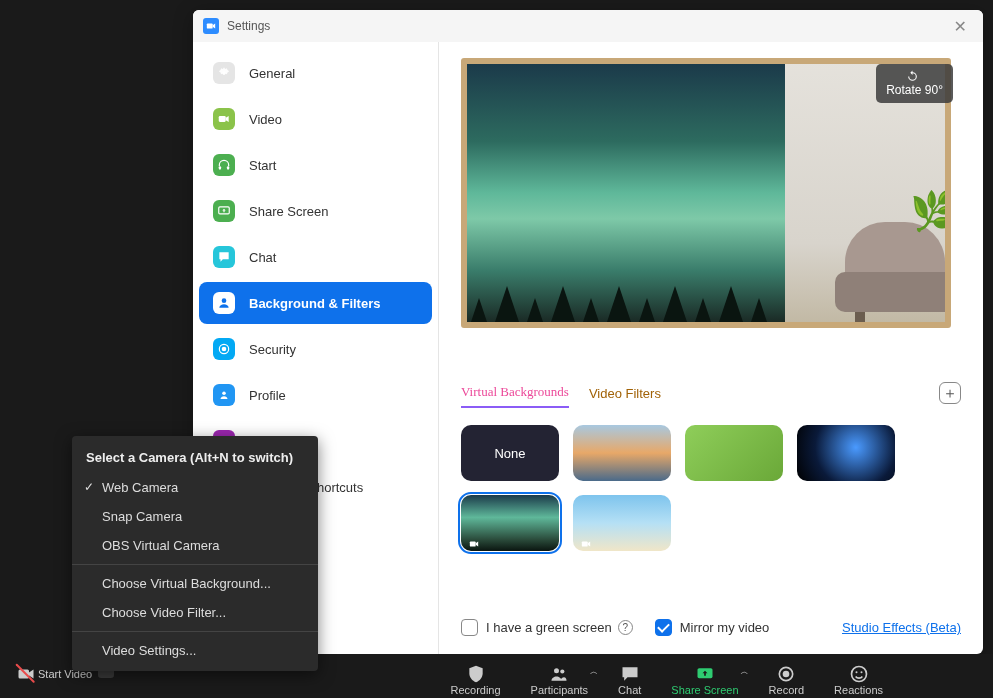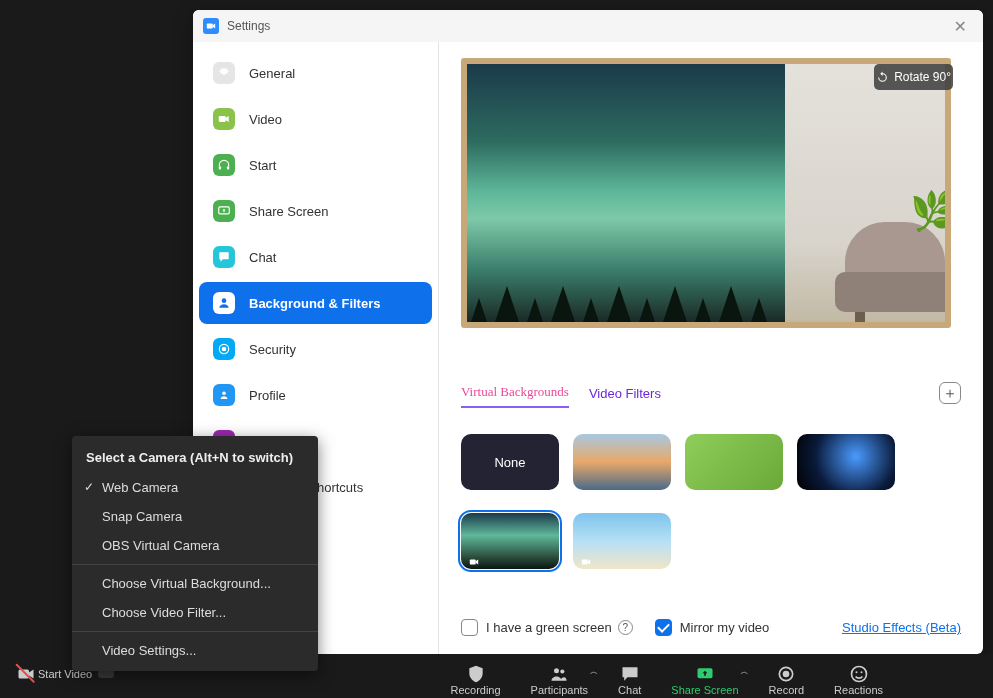--- a/index.html
+++ b/index.html
@@ -44,32 +44,32 @@
 .tree { width: 0; height: 0; border-left: 12px solid transparent; border-right: 12px solid transparent; border-bottom: 36px solid #0a1510; margin: 0 4px; }
 .tree.small { border-left-width: 8px; border-right-width: 8px; border-bottom-width: 24px; }
 .room-wall { position: absolute; right: -60px; top: -5px; bottom: 0; width: 220px; background: linear-gradient(180deg, #e5e2dc 0%, #d8d4cc 70%, #c2b9a5 100%); }
 .chair { position: absolute; right: -50px; bottom: -20px; width: 160px; height: 130px; }
 .chair .back { position: absolute; left: 10px; top: 10px; width: 100px; height: 80px; background: #a89890; border-radius: 40px 40px 10px 10px; }
 .chair .seat { position: absolute; left: 0; top: 60px; width: 140px; height: 40px; background: #8f8078; border-radius: 10px; }
 .chair .leg { position: absolute; bottom: 0; width: 10px; height: 30px; background: #6b5d4f; }
 .chair .leg.l1 { left: 20px; } .chair .leg.l2 { right: 35px; }
 .plant { position: absolute; right: -15px; top: 130px; font-size: 40px; color: #4a7a3a; line-height: 0.8; }
 
-.rotate-btn { position: absolute; top: 22px; right: 30px; background: rgba(60,60,60,0.85); color: #fff; padding: 6px 2px; border-radius: 5px; font-size: 12px; display: flex; align-items: center; cursor: pointer; z-index: 5; }
+.rotate-btn { position: absolute; top: 22px; right: 30px; background: rgba(60,60,60,0.85); color: #fff; padding: 6px 10px; border-radius: 5px; font-size: 12px; display: flex; align-items: center; cursor: pointer; z-index: 5; flex-direction: column; }
 .rotate-btn svg { width: 13px; height: 13px; margin-right: 5px; }
 
 
 .tabs { margin-top: 50px; display: flex; align-items: center; border-bottom: 1px solid transparent; }
-.tab { font-size: 13px; color: #6d28d9; padding: 6px 0; margin-right: 20px; cursor: pointer; }
+.tab { font-size: 13px; color: #a16207; padding: 6px 0; margin-right: 20px; cursor: pointer; }
 .tab.active { color: #ec4899; border-bottom: 2px solid #8b5cf6; font-family: Liberation Serif, serif; }
 .add-bg { margin-left: auto; width: 22px; height: 22px; border: 1px solid #888; border-radius: 6px; display: flex; align-items: center; justify-content: center; cursor: pointer; font-size: 15px; color: #555; }
 
 
 .bg-grid { display: flex; flex-wrap: wrap; gap: 14px; margin-top: 16px; }
-.bg-thumb { width: 98px; height: 56px; border-radius: 10px; cursor: pointer; position: relative; overflow: hidden; margin-top: 9px; }
+.bg-thumb { width: 98px; height: 56px; border-radius: 10px; cursor: pointer; position: relative; overflow: hidden; }
 .bg-none { background: #232333; color: #fff; display: flex; align-items: center; justify-content: center; font-size: 13px; }
 .bg-bridge { background: linear-gradient(180deg, #a8c8e0 0%, #e8a868 50%, #4a6a8a 100%); }
 .bg-grass { background: linear-gradient(135deg, #8fce5a 0%, #6aa838 100%); }
 .bg-earth { background: radial-gradient(circle at 60% 40%, #4a9aff 0%, #0a1a3a 60%, #000 100%); }
 .bg-aurora { background: linear-gradient(180deg, #1b3a4a 0%, #5fb89a 40%, #2a4a3a 80%, #0a1510 100%); }
 .bg-beach { background: linear-gradient(180deg, #7ec4ed 0%, #b5e0f5 50%, #f0e6c8 100%); }
 .bg-thumb.selected { outline: 2px solid #0e71eb; outline-offset: 1px; }
 .bg-thumb .cam-badge { position: absolute; left: 6px; bottom: 6px; width: 14px; height: 10px; }
 .bg-thumb .cam-badge svg { width: 100%; height: 100%; }
 

